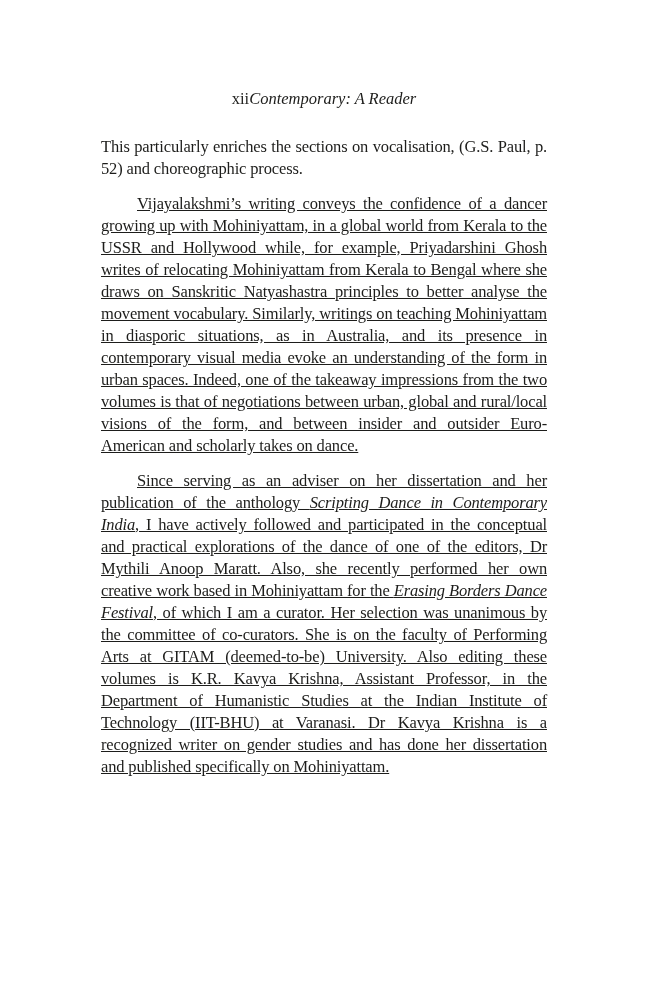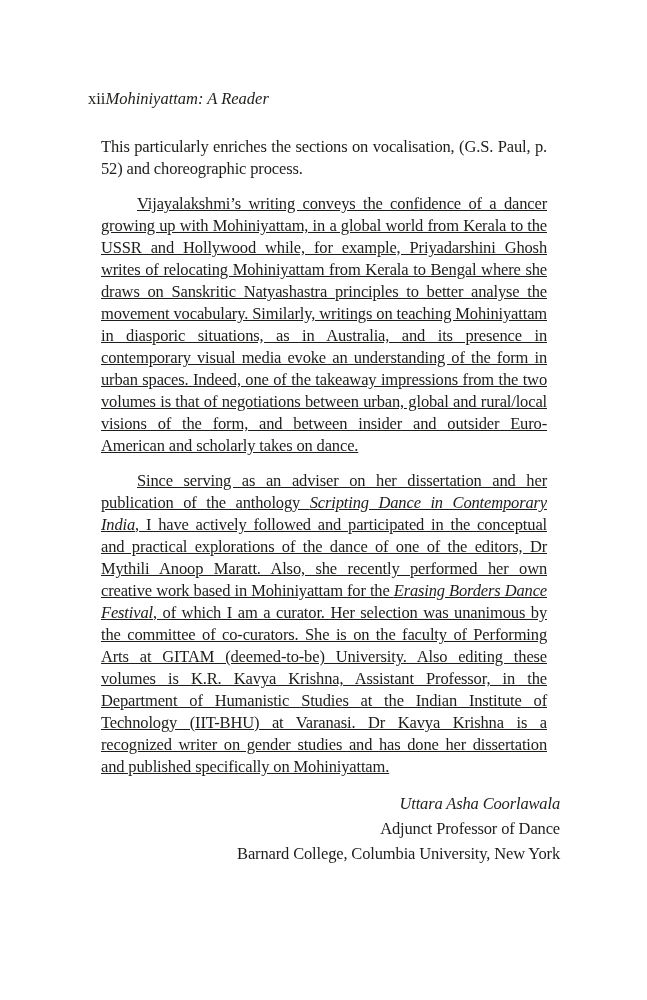--- a/index.html
+++ b/index.html
@@ -13,21 +13,21 @@
     height: 1000px;
     box-sizing: border-box;
     background: #ffffff;
     color: #1d1d1b;
     font-family: "Liberation Serif", "DejaVu Serif", serif;
     padding: 86px 87px 0 88px;
     overflow: hidden;
   }
   .running-header {
     display: flex;
-    justify-content: flex-start;
+    justify-content: center;
     align-items: baseline;
     font-size: 16.5px;
     line-height: 25px;
     margin-bottom: 25px;
   }
   .running-title {
     font-style: italic;
   }
   .body-paragraphs p.para {
     margin: 13px;
@@ -56,29 +56,24 @@
     font-style: italic;
   }
 </style>
 </head>
 <body>
 
 <div class="book-page">
 
   <div class="running-header">
     <span class="page-number">xii</span>
-    <span class="running-title">Mohiniyattam: A Reader</span>
+    <span class="running-title">Contemporary: A Reader</span>
   </div>
 
   <div class="body-paragraphs">
 
   <p class="para"><span>This particularly enriches the sections on vocalisation, (G.S. Paul, p. 52) and choreographic process.</span></p>
       <p class="para indent"><span>Vijayalakshmi’s writing conveys the confidence of a dancer growing up with Mohiniyattam, in a global world from Kerala to the USSR and Hollywood while, for example, Priyadarshini Ghosh writes of relocating Mohiniyattam from Kerala to Bengal where she draws on Sanskritic Natyashastra principles to better analyse the movement vocabulary. Similarly, writings on teaching Mohiniyattam in diasporic situations, as in Australia, and its presence in contemporary visual media evoke an understanding of the form in urban spaces. Indeed, one of the takeaway impressions from the two volumes is that of negotiations between urban, global and rural/local visions of the form, and between insider and outsider Euro-American and scholarly takes on dance.</span></p>
       <p class="para indent"><span>Since serving as an adviser on her dissertation and her publication of the anthology </span><em>Scripting Dance in Contemporary India</em><span>, I have actively followed and participated in the conceptual and practical explorations of the dance of one of the editors, Dr Mythili Anoop Maratt. Also, she recently performed her own creative work based in Mohiniyattam for the </span><em>Erasing Borders Dance Festival</em><span>, of which I am a curator. Her selection was unanimous by the committee of co-curators. She is on the faculty of Performing Arts at GITAM (deemed-to-be) University. Also editing these volumes is K.R. Kavya Krishna, Assistant Professor, in the Department of Humanistic Studies at the Indian Institute of Technology (IIT-BHU) at Varanasi. Dr Kavya Krishna is a recognized writer on gender studies and has done her dissertation and published specifically on Mohiniyattam.</span></p>
     </div>
 
-  <div class="signature-block">
-    <div class="signature-name">Uttara Asha Coorlawala</div>
-    <div class="signature-title">Adjunct Professor of Dance</div>
-    <div class="signature-affiliation">Barnard College, Columbia University, New York</div>
-  </div>
 
 </div>
 
 </body></html>

